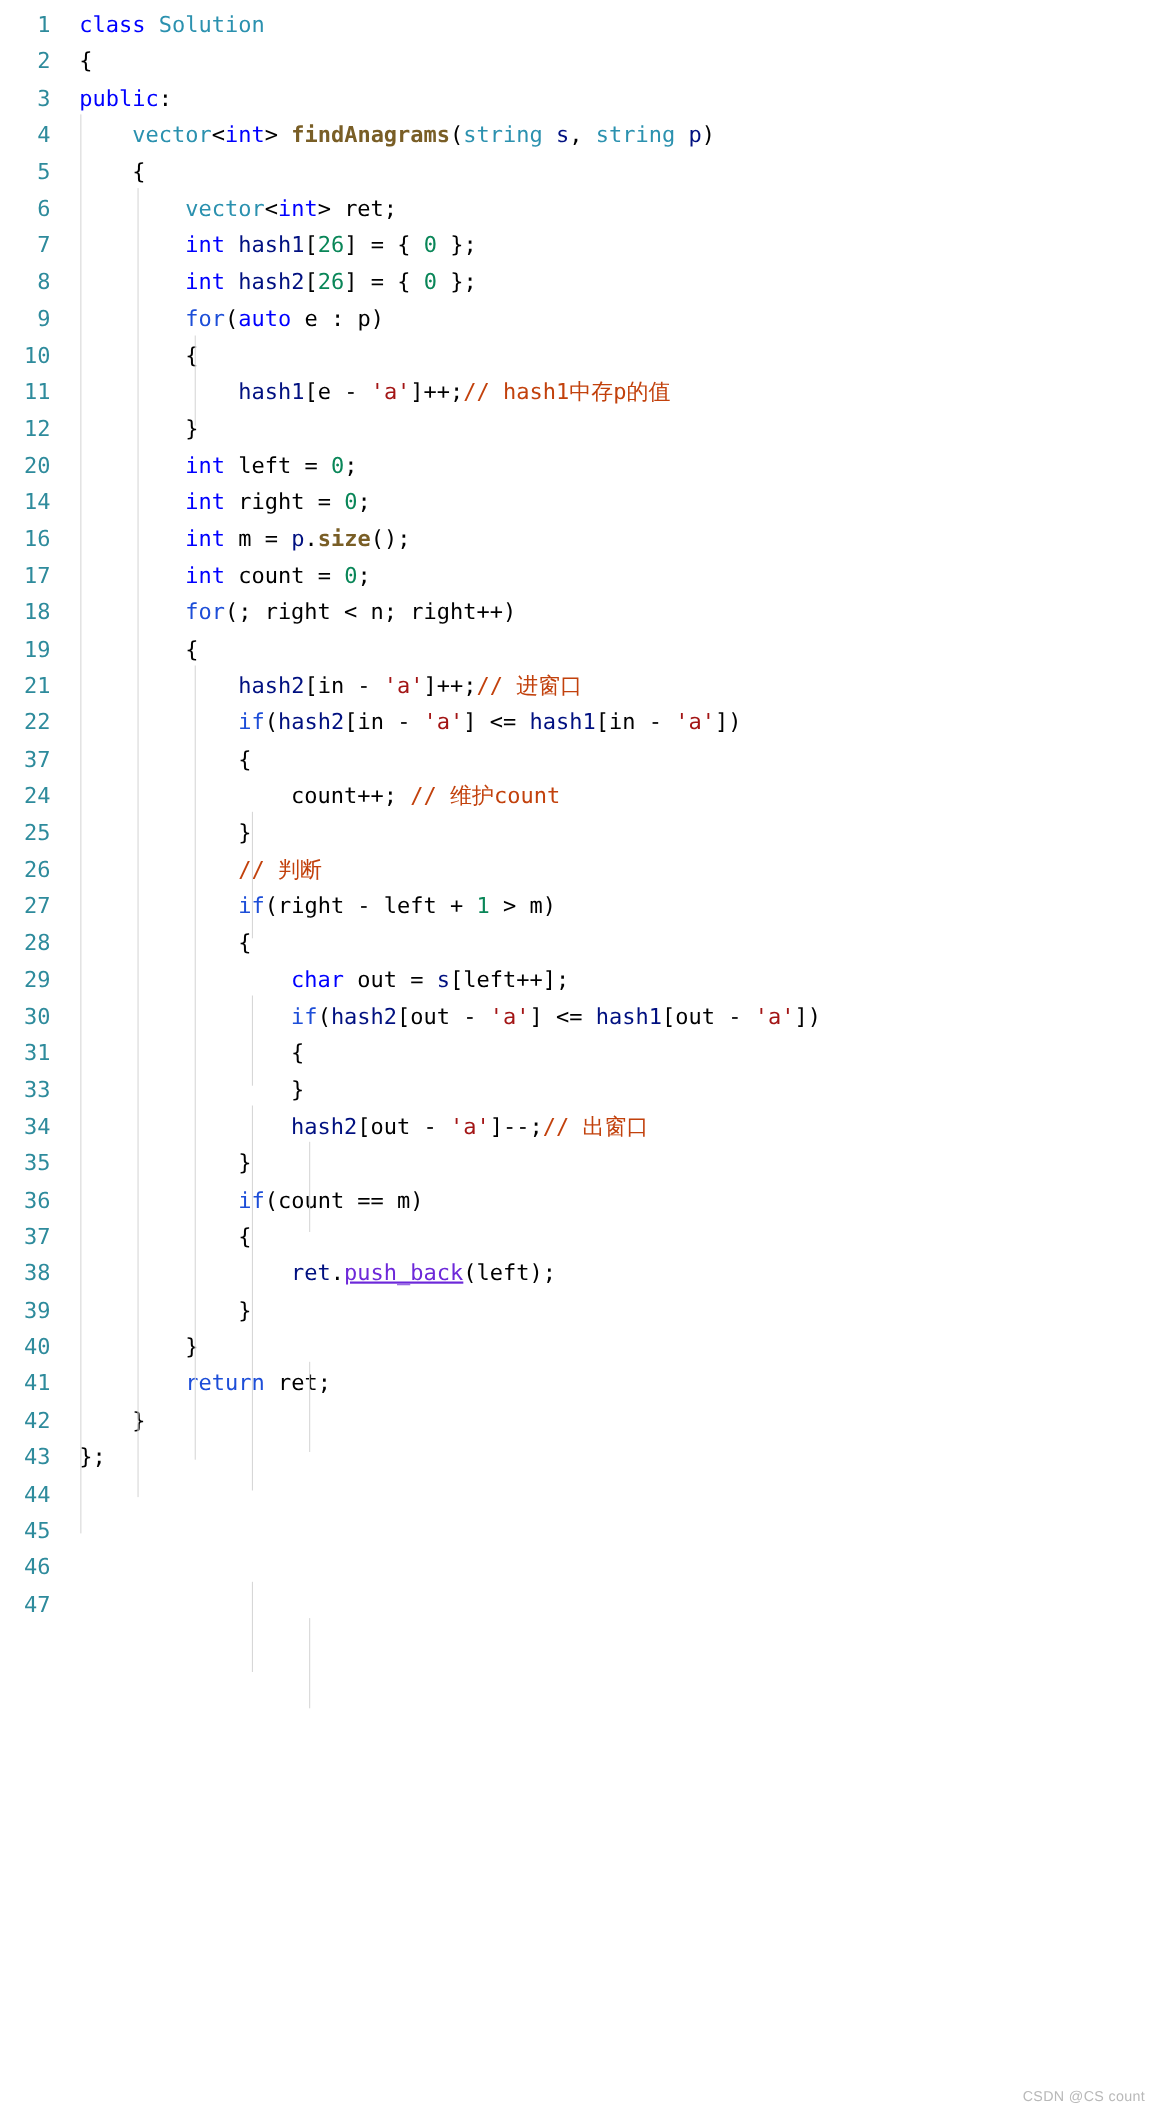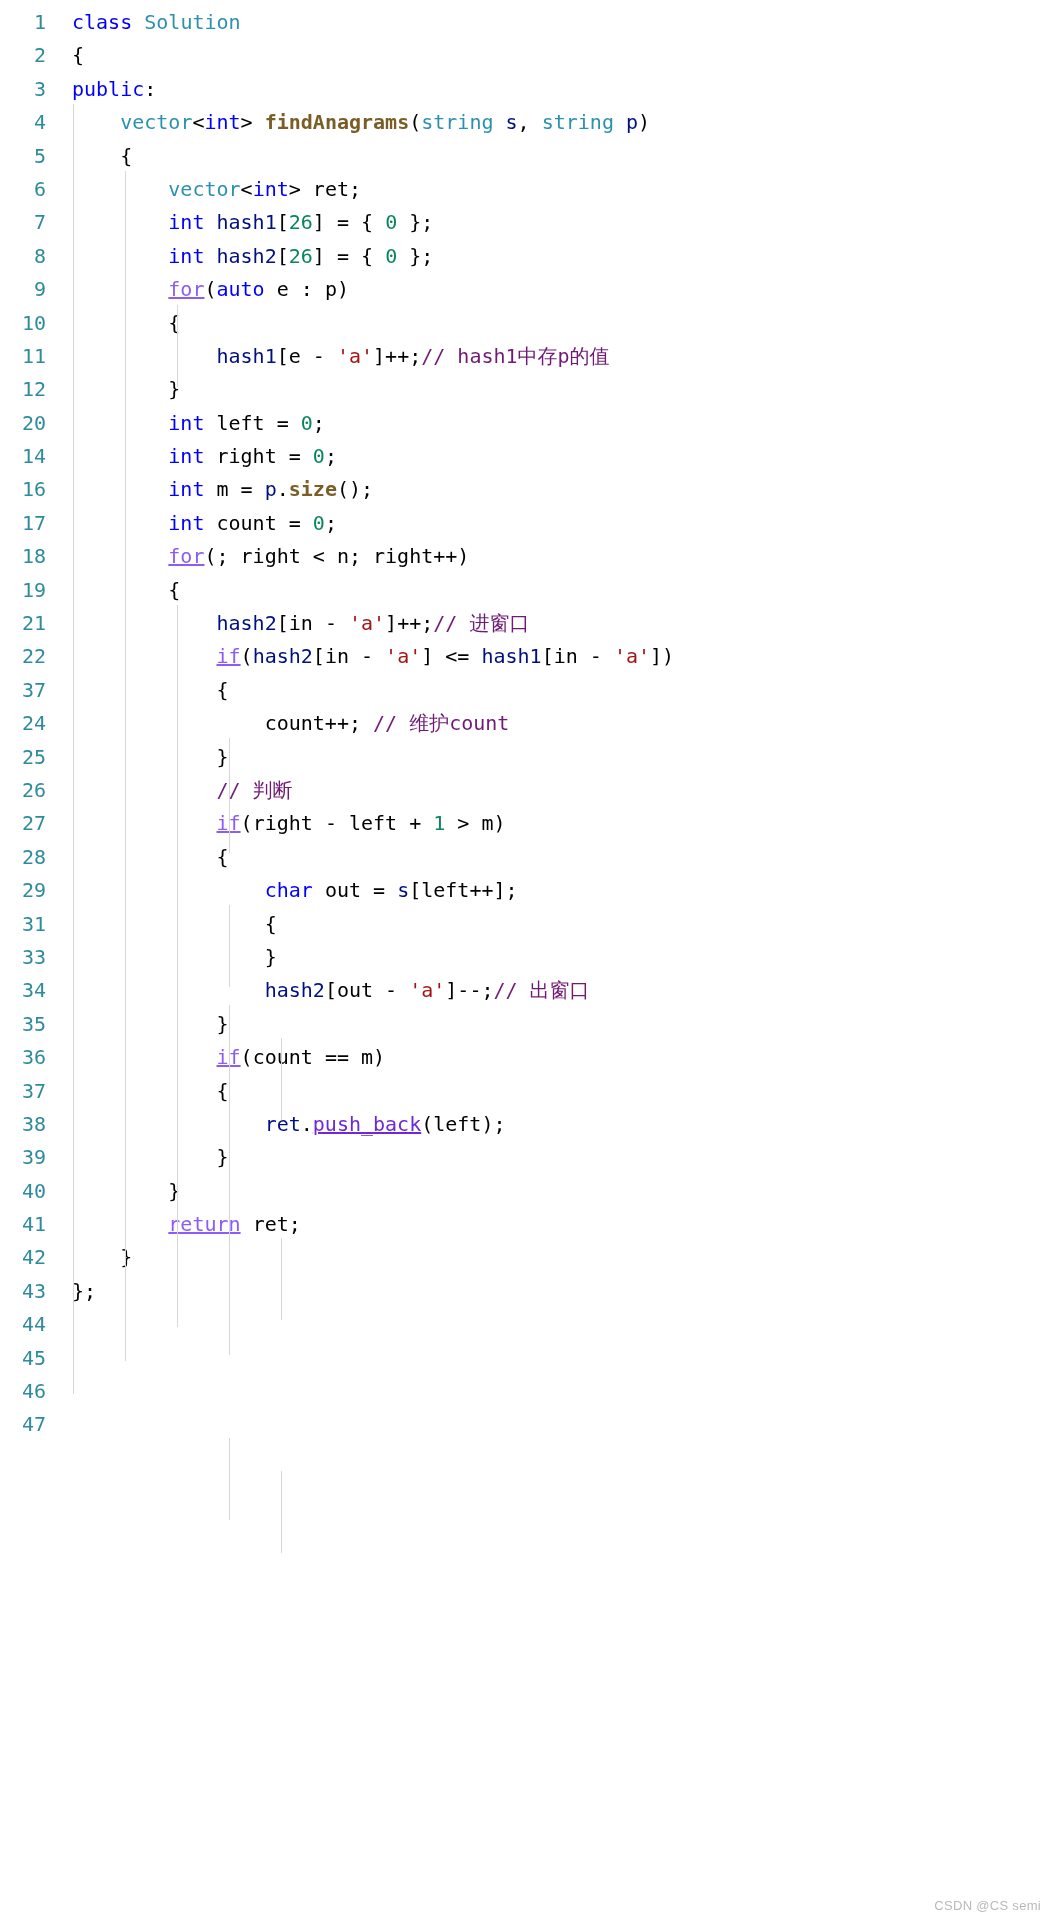--- a/index.html
+++ b/index.html
@@ -69,28 +69,28 @@
   .guide {
     position: absolute;
     top: 0;
     bottom: 0;
     width: 1px;
     background: #d7d7d7;
   }
 
   
   .kw       { color: #0000ff; }          
-  .kw2      { color: #8b5cf6; text-decoration: underline; }          
+  .kw2      { color: #1d4ed8; }          
   .type     { color: #2b91af; }          
   .fn       { color: #795e26; font-weight: bold; }          
   .fn-u     { color: #6d28d9; text-decoration: underline; }
   .var      { color: #001080; }          
   .num      { color: #098658; }          
   .str      { color: #a31515; }          
-  .cmt      { color: #701a75; }          
+  .cmt      { color: #c2410c; }          
   .punc     { color: #000000; }
 
   .watermark {
     position: absolute;
     right: 12px;
     bottom: 8px;
     font-family: "Liberation Sans", sans-serif;
     font-size: 13px;
     color: #b9b9b9;
     letter-spacing: 0.3px;
@@ -234,20 +234,24 @@
     <div class="line">
       <span class="gutter">28</span>
       <span class="code">            <span class="punc">{</span></span>
     </div>
 
     <div class="line">
       <span class="gutter">29</span>
       <span class="code">                <span class="kw">char</span> <span class="punc">out</span> <span class="punc">=</span> <span class="var">s</span><span class="punc">[left++];</span></span>
     </div>
 
+    <div class="line">
+      <span class="gutter">30</span>
+      <span class="code">                <span class="kw2">if</span><span class="punc">(</span><span class="var">hash2</span><span class="punc">[out - </span><span class="str">'a'</span><span class="punc">] &lt;= </span><span class="var">hash1</span><span class="punc">[out - </span><span class="str">'a'</span><span class="punc">])</span></span>
+    </div>
 
     <div class="line">
       <span class="gutter">31</span>
       <span class="code">                <span class="punc">{</span></span>
     </div>
 
 
     <div class="line">
       <span class="gutter">33</span>
       <span class="code">                <span class="punc">}</span></span>
@@ -332,14 +336,14 @@
       <div class="guide" style="left:229px; top:905px; height:82px;"></div>
       <div class="guide" style="left:229px; top:1005px; height:350px;"></div>
       <div class="guide" style="left:229px; top:1438px; height:82px;"></div>
       <div class="guide" style="left:281px; top:1038px; height:82px;"></div>
       <div class="guide" style="left:281px; top:1238px; height:82px;"></div>
       <div class="guide" style="left:281px; top:1471px; height:82px;"></div>
     </div>
 
   </div>
 
-  <div class="watermark">CSDN @CS semi</div>
+  <div class="watermark">CSDN @CS count</div>
 </div>
 
 </body></html>

